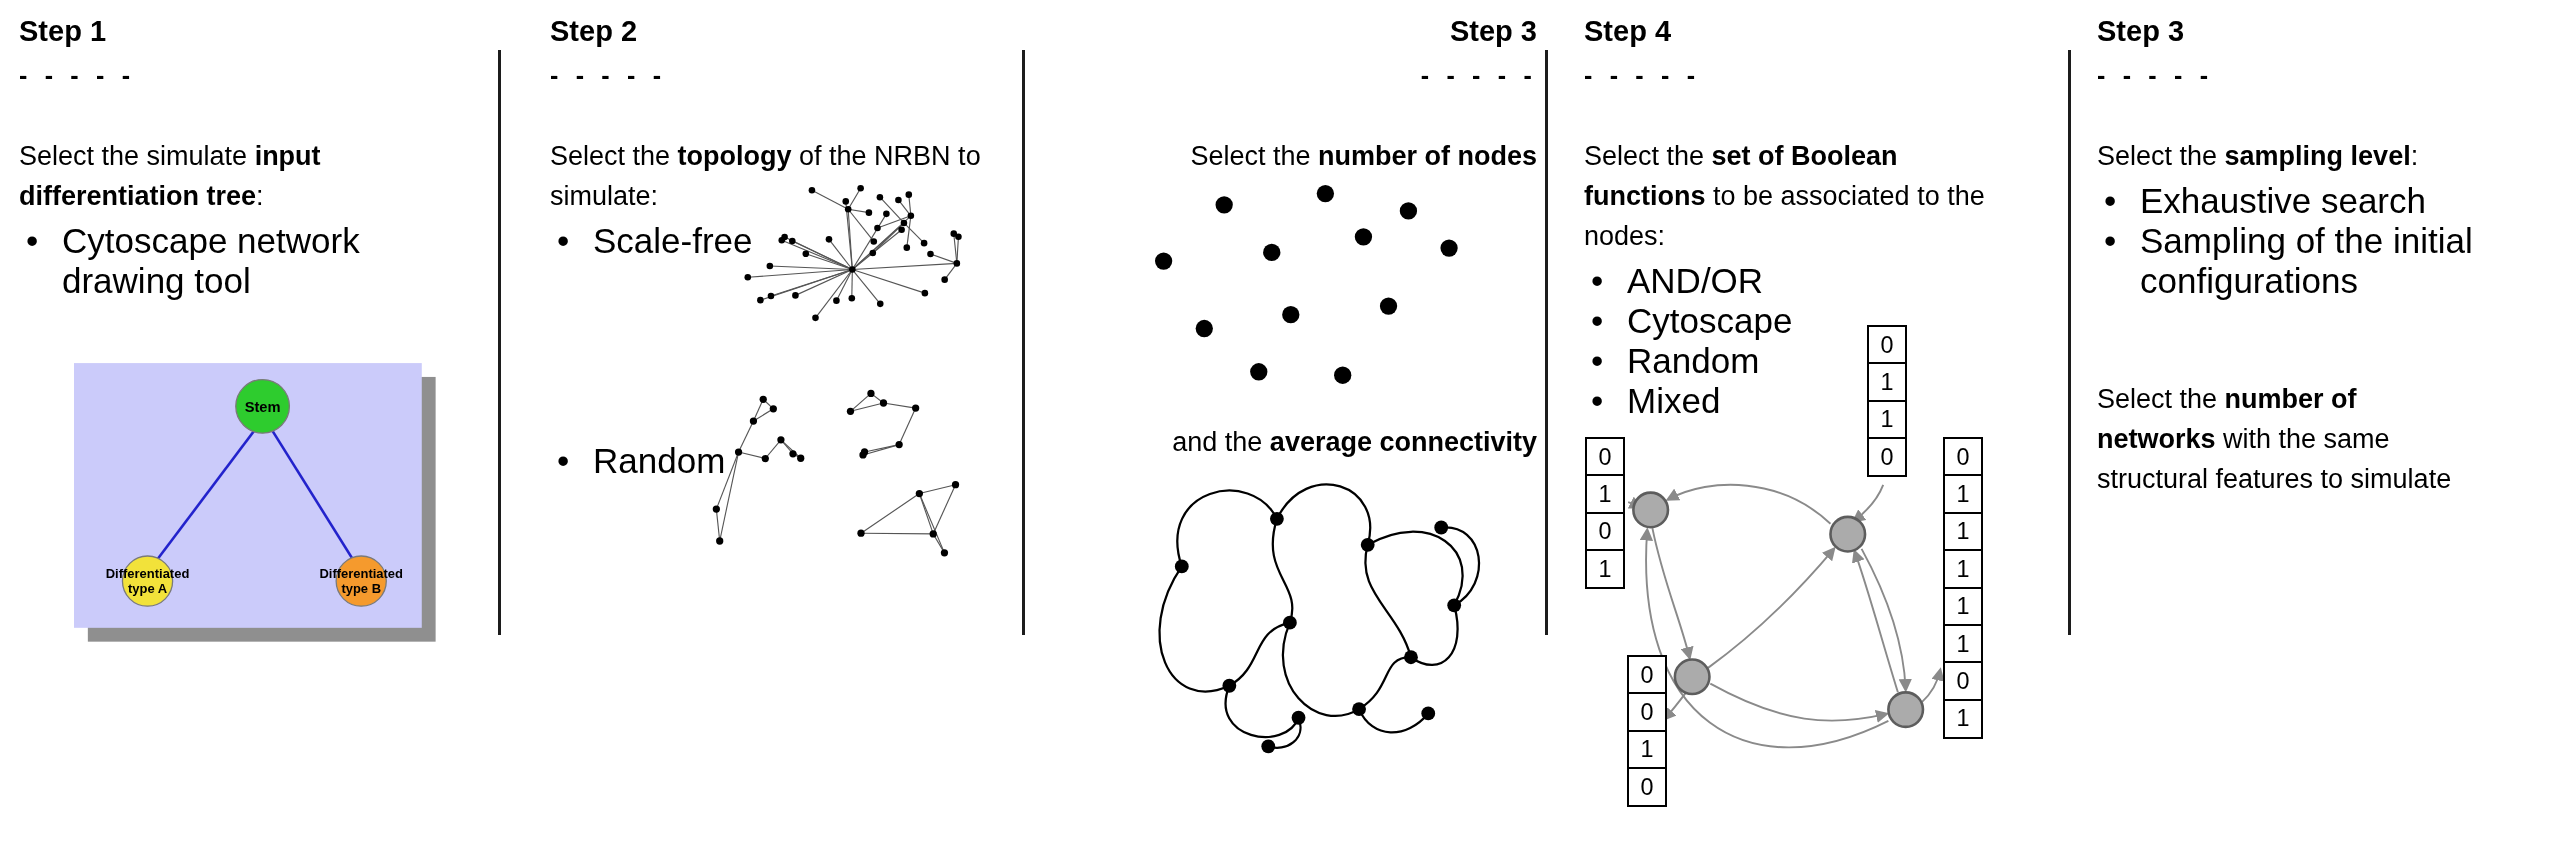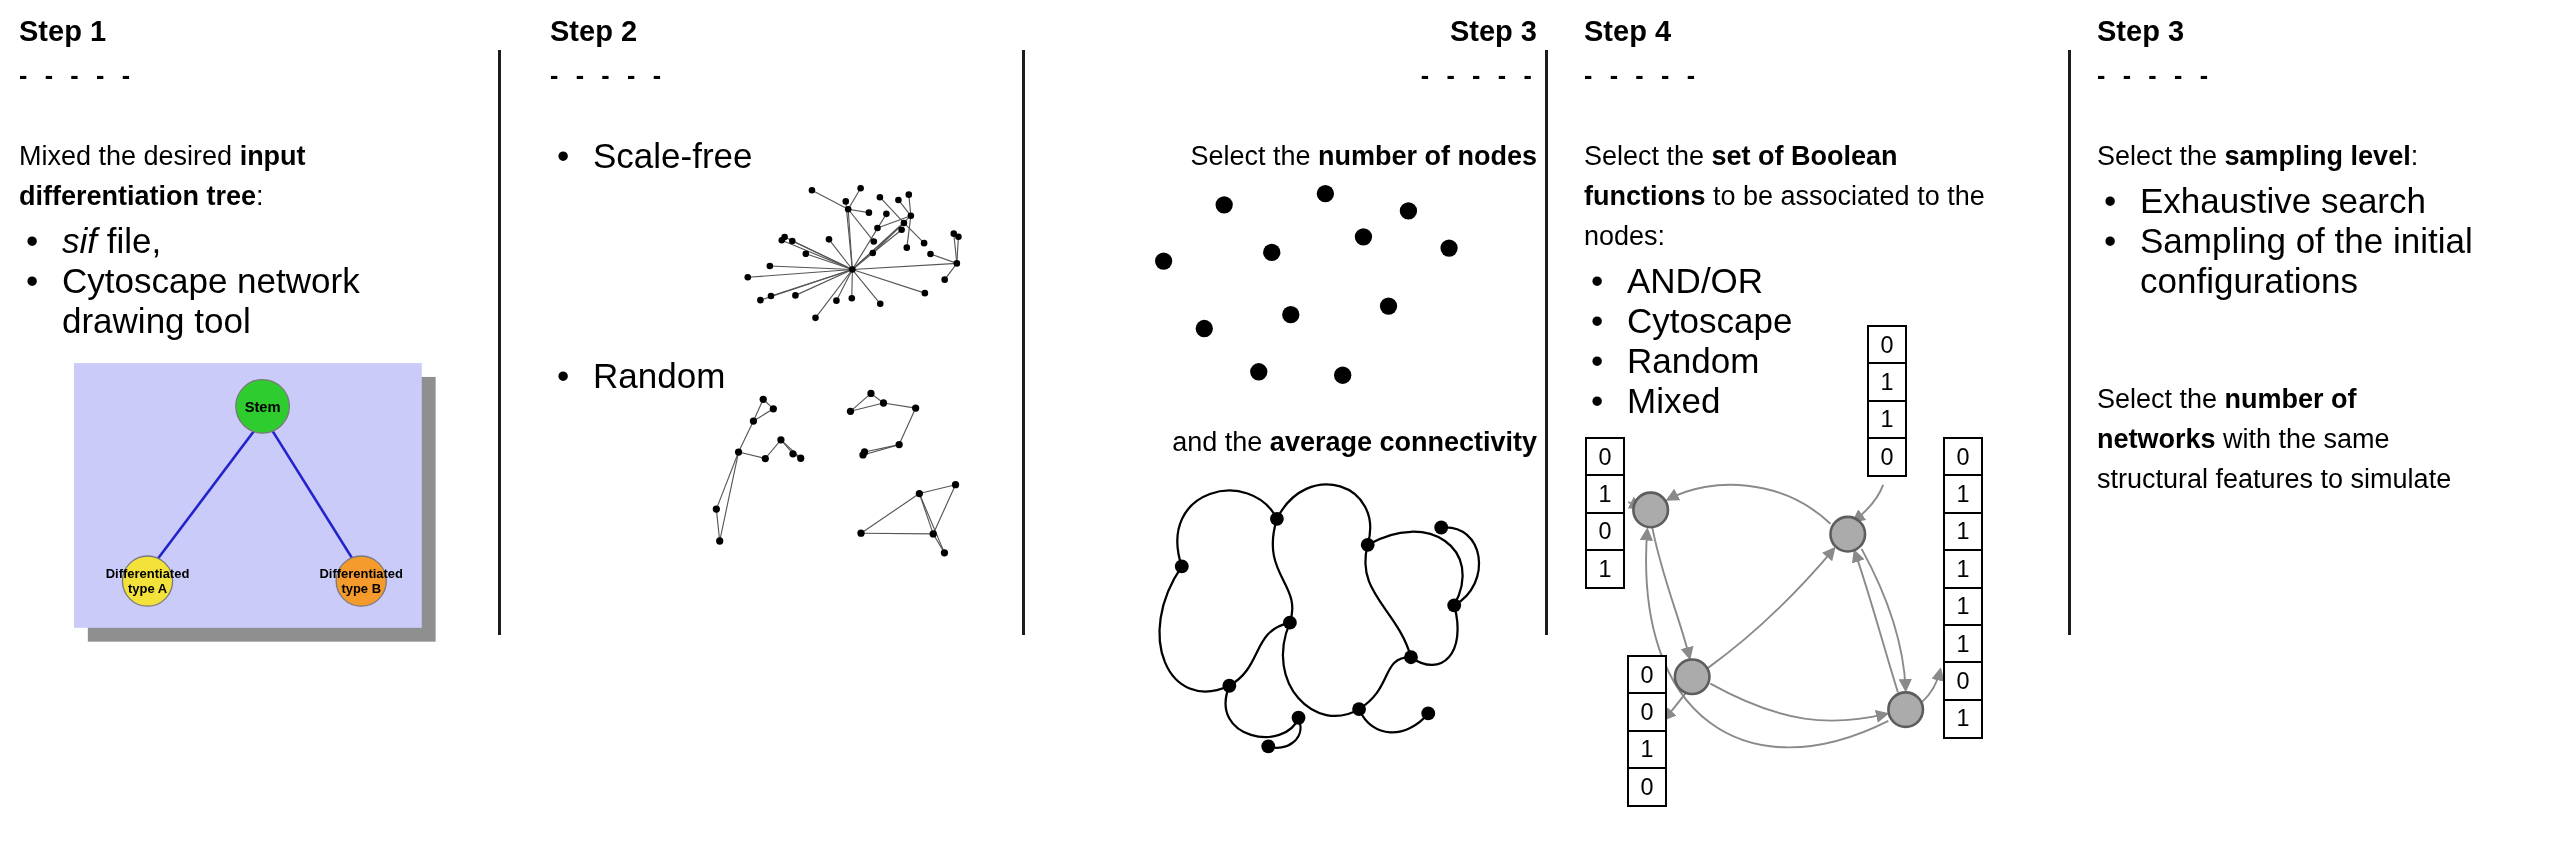--- a/index.html
+++ b/index.html
@@ -52,23 +52,22 @@
 <div id="page">
 
   <div class="divider" style="left:498px"></div>
   <div class="divider" style="left:1022px"></div>
   <div class="divider" style="left:1545px"></div>
   <div class="divider" style="left:2068px"></div>
 
   <div class="col" id="col1">
     <h2 class="step-title">Step 1</h2>
     <div class="dashes">- - - - -</div>
-    <p class="intro"><span>Mixed the desired </span><b>input differentiation tree</b><span>:</span></p>
+    <p class="intro"><span>Select the simulate </span><b>input differentiation tree</b><span>:</span></p>
     <ul class="bullets">
-      <li><i>sif</i><span> file,</span></li>
       <li><span>Cytoscape network drawing tool</span></li>
     </ul>
   </div>
 
   <svg id="svg-tree" class="img" width="372" height="290" viewBox="0 0 430 335">
     <rect x="16" y="16" width="402" height="306" fill="#8f8f8f"></rect>
     <rect x="0" y="0" width="402" height="306" fill="#cbcbfa"></rect>
     <line x1="210" y1="76" x2="88" y2="238" stroke-width="3" stroke="#2323cc"></line>
     <line x1="228" y1="76" x2="328" y2="236" stroke-width="3" stroke="#2323cc"></line>
     <circle cx="218" cy="50" r="31" stroke="#7a7a7a" stroke-width="1.5" fill="#2ecc2e"></circle>
@@ -77,20 +76,21 @@
     <text x="218" y="57" text-anchor="middle" class="stem-label">Stem</text>
     <text x="85" y="248" text-anchor="middle" class="tree-label">Differentiated</text>
     <text x="85" y="266" text-anchor="middle" class="tree-label">type A</text>
     <text x="332" y="248" text-anchor="middle" class="tree-label">Differentiated</text>
     <text x="332" y="266" text-anchor="middle" class="tree-label">type B</text>
   </svg>
 
   <div class="col" id="col2">
     <h2 class="step-title">Step 2</h2>
     <div class="dashes">- - - - -</div>
+    <p class="intro"><span>Select the </span><b>topology</b><span> of the NRBN to simulate:</span></p>
     <ul class="bullets">
       <li><span>Scale-free</span></li>
       <li><span>Random</span></li>
     </ul>
   </div>
 
   <svg id="svg-scalefree" class="img" width="294" height="199" viewBox="0 0 340 230">
       <line x1="175.0" y1="100.0" x2="79.6" y2="95.9" stroke="#555555" stroke-width="1.3"></line>
       <line x1="175.0" y1="100.0" x2="96.7" y2="62.5" stroke="#555555" stroke-width="1.3"></line>
       <line x1="175.0" y1="100.0" x2="232.0" y2="54.0" stroke="#555555" stroke-width="1.3"></line>

